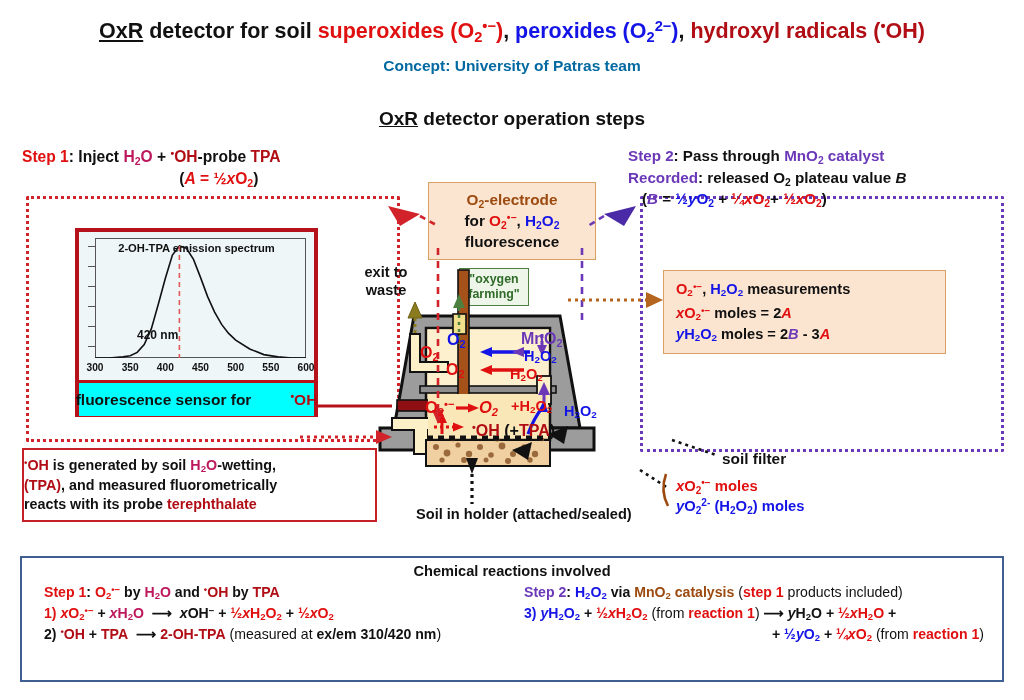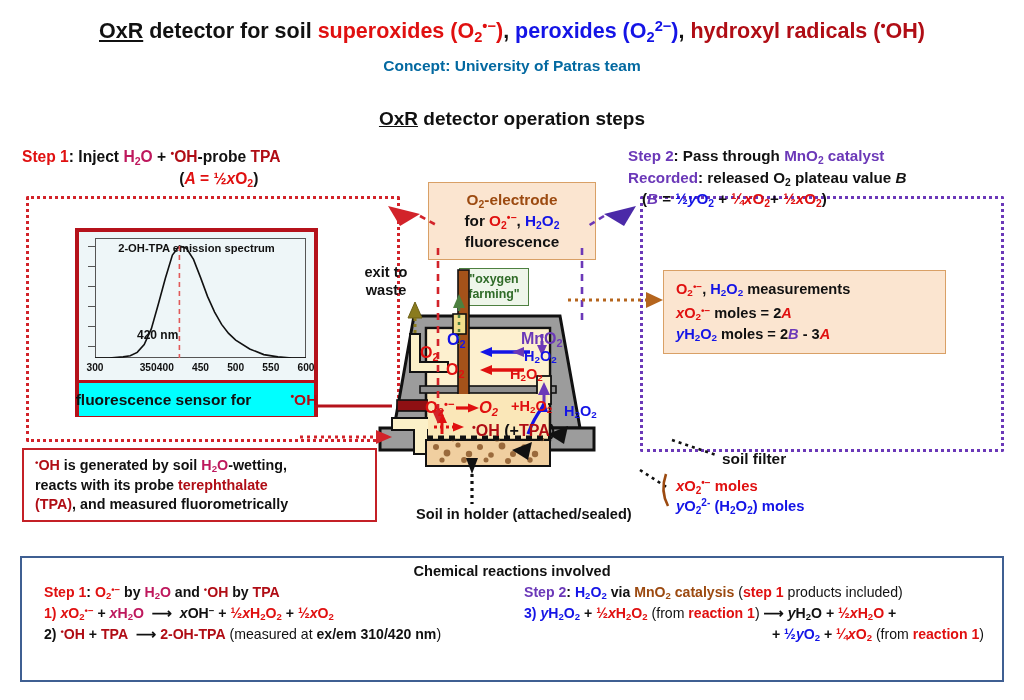--- a/index.html
+++ b/index.html
@@ -54,21 +54,21 @@
       border:3px dotted #6b38b8;border-radius:2px;}
 
   
   #electrode-box{left:428px;top:182px;width:168px;
       border:1.6px solid #d9a066;background:#fbe5d0;padding:7px 6px;
       text-align:center;font-size:15.3px;font-weight:bold;line-height:1.3;box-sizing:border-box;}
   #measure-box{left:663px;top:270px;width:283px;
       border:1.6px solid #d9a066;background:#fbe5d0;padding:8px 12px;
       font-size:14.6px;font-weight:bold;line-height:1.38;box-sizing:border-box;}
   #oh-box{left:22px;top:448px;width:355px;
-      border:2.4px solid #c42026;background:#fff;padding:6px 11px;
+      border:2.4px solid #c42026;background:#fff;padding:6px 0;
       font-size:14.3px;font-weight:bold;line-height:1.33;box-sizing:border-box;}
   #oxyfarm-box{left:459px;top:268px;width:70px;
       border:1.6px solid #4d8040;background:#eef6ea;padding:3px 2px;
       text-align:center;font-size:12.4px;font-weight:bold;color:#2f6b28;line-height:1.2;box-sizing:border-box;}
 
   
   #exit-label{left:355px;top:264px;width:62px;text-align:center;font-size:14.6px;
       font-weight:bold;line-height:1.22;}
   #soil-holder-label{left:376px;top:506px;font-size:14.6px;font-weight:bold;padding-left:40px;}
   #soil-filter-label{left:722px;top:450px;font-size:15.4px;font-weight:bold;}
@@ -116,21 +116,21 @@
   <div id="spectrum-plot">
     <div class="frame"></div>
     <div id="spec-title">2-OH-TPA emission spectrum</div>
     <svg id="spec-svg" style="position:absolute;left:16px;top:6px;" width="211" height="120" viewBox="0 0 211 120" preserveAspectRatio="none">
         <path d="M 0.0 120.0 L 14.1 120.0 L 28.1 118.9 L 35.2 117.8 L 42.2 114.4 L 49.2 106.6 L 56.3 90.9 L 63.3 66.2 L 70.3 40.5 L 77.4 17.0 L 84.4 8.0 L 91.4 10.2 L 98.5 21.4 L 105.5 39.4 L 112.5 58.4 L 119.6 74.1 L 126.6 86.4 L 133.6 95.4 L 140.7 102.1 L 154.7 111.0 L 168.8 116.6 L 182.9 118.9 L 196.9 120.0 L 211.0 120.0" fill="none" stroke="#111" stroke-width="1.6" vector-effect="non-scaling-stroke"></path>
         <line x1="84.4" x2="84.4" y1="8" y2="120" stroke="#e05a5a" stroke-width="1.6" stroke-dasharray="5 4" vector-effect="non-scaling-stroke"></line>
       </svg>
     <div id="spec-peak-label">420 nm</div>
     <div id="spec-xticks">
         <span style="left: 0%;">300</span>
-        <span style="left: 16.6667%; margin-left: 18px;">350</span>
+        <span style="left: 16.6667%;">350</span>
         <span style="left: 33.3333%;">400</span>
         <span style="left: 50%;">450</span>
         <span style="left: 66.6667%;">500</span>
         <span style="left: 83.3333%;">550</span>
         <span style="left: 100%;">600</span>
       </div>
   <div class="ytick" style="top: 14px;"></div>
       <div class="ytick" style="top: 34px;"></div>
       <div class="ytick" style="top: 54px;"></div>
       <div class="ytick" style="top: 74px;"></div>
@@ -160,22 +160,22 @@
 </div>
 
 <div class="abs" id="measure-box">
   <div class="nb"><span class="red">O<sub>2</sub><sup>•−</sup></span><span class="blk">, </span><span class="blue">H<sub>2</sub>O<sub>2</sub></span><span class="blk"> measurements</span></div>
   <div class="nb" style="margin-top:3px;"><span class="red"><span class="i">x</span>O<sub>2</sub><sup>•−</sup></span><span class="blk"> moles = </span><span class="blk">2</span><span class="red i">A</span></div>
   <div class="nb"><span class="blue"><span class="i">y</span>H<sub>2</sub>O<sub>2</sub></span><span class="blk"> moles = </span><span class="blk">2</span><span class="purple i">B</span><span class="blk"> - 3</span><span class="red i">A</span></div>
 </div>
 
 <div class="abs" id="oh-box">
   <div class="nb"><span class="dred"><sup>•</sup>OH</span><span class="blk"> is generated by soil </span><span class="green">H<sub>2</sub>O</span><span class="blk">-wetting,</span></div>
+  <div class="nb"><span class="dred">(TPA)</span><span class="blk">, and measured fluorometrically</span></div>
   <div class="nb"><span class="blk">reacts with its probe </span><span class="dred">terephthalate</span></div>
-  <div class="nb"><span class="dred">(TPA)</span><span class="blk">, and measured fluorometrically</span></div>
 </div>
 
 <div class="abs nb" id="soil-holder-label">Soil in holder (attached/sealed)</div>
 <div class="abs nb" id="soil-filter-label">soil filter</div>
 <div class="abs nb" id="moles-label">
   <div><span class="red"><span class="i">x</span>O<sub>2</sub><sup>•−</sup> moles</span></div>
   <div><span class="blue"><span class="i">y</span>O<sub>2</sub><sup>2-</sup> (H<sub>2</sub>O<sub>2</sub>) moles</span></div>
 </div>
 
 <svg class="abs" id="apparatus-svg" style="left:352px;top:248px;" width="330" height="270">

